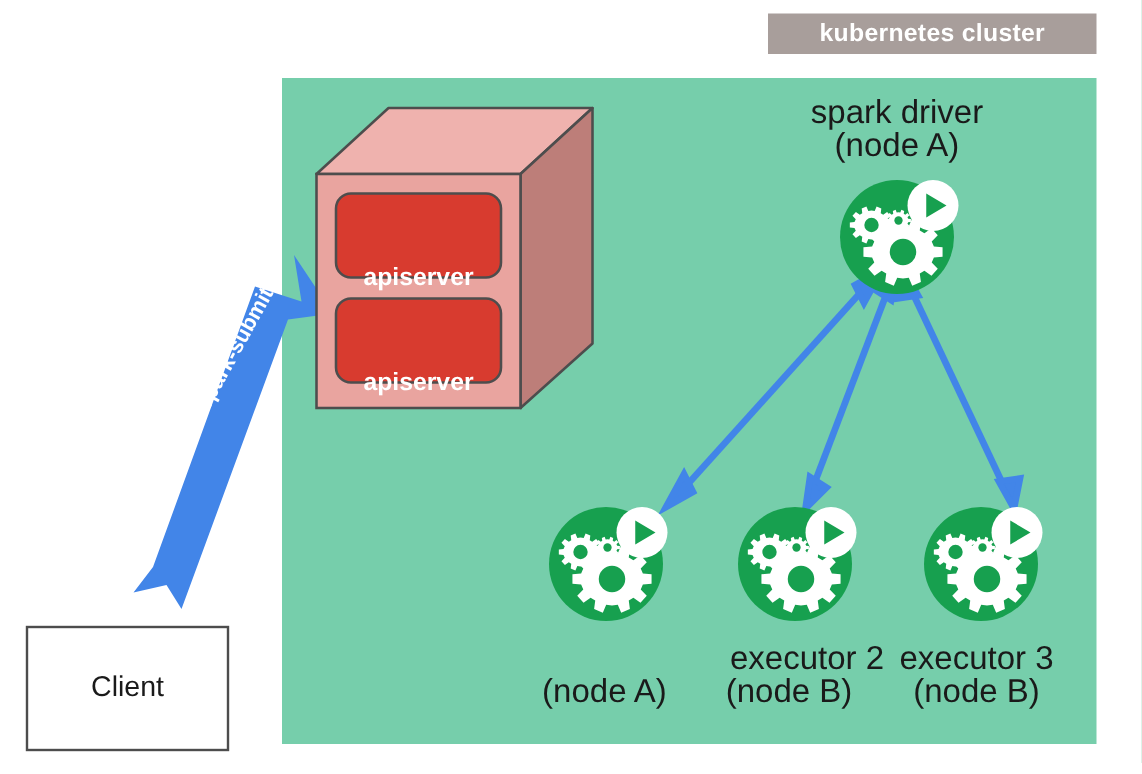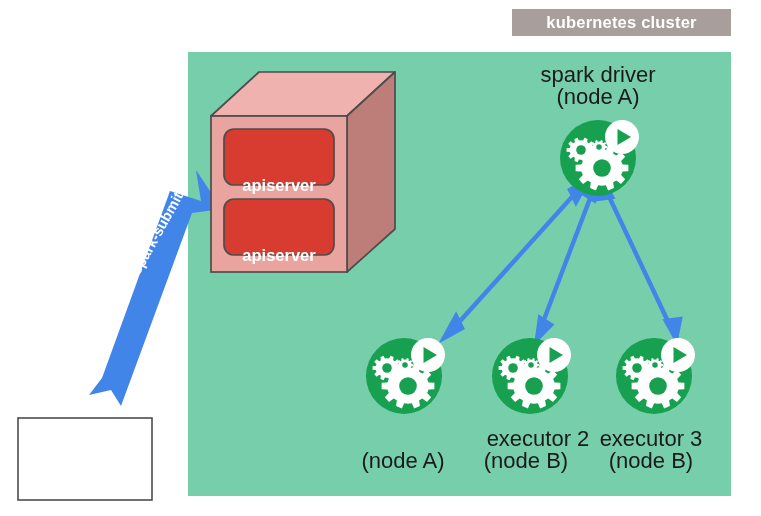--- a/index.html
+++ b/index.html
@@ -206,20 +206,21 @@
   </svg>
 
   <div class="cluster-tag">kubernetes cluster</div>
 
   <div class="cube-chip-text" style="left:214px; top:148px;">apiserver</div>
 
   <div class="cube-chip-text" style="left:214px; top:218px;">apiserver</div>
 
   <div class="submit-text">spark-submit</div>
 
+  <div class="client-text">Client</div>
 
   <div class="lbl two-line" style="left:523px; top:64px; width:150px;">spark driver</div>
   <div class="lbl two-line" style="left:523px; top:86px; width:150px;">(node A)</div>
 
   <div class="lbl two-line" style="left:333px; top:450px; width:140px;">(node A)</div>
 
   <div class="lbl two-line" style="left:468px; top:428px; width:140px;">executor 2</div>
   <div class="lbl two-line" style="left:456px; top:450px; width:140px;">(node B)</div>
 
   <div class="lbl two-line" style="left:581px; top:428px; width:140px;">executor 3</div>

